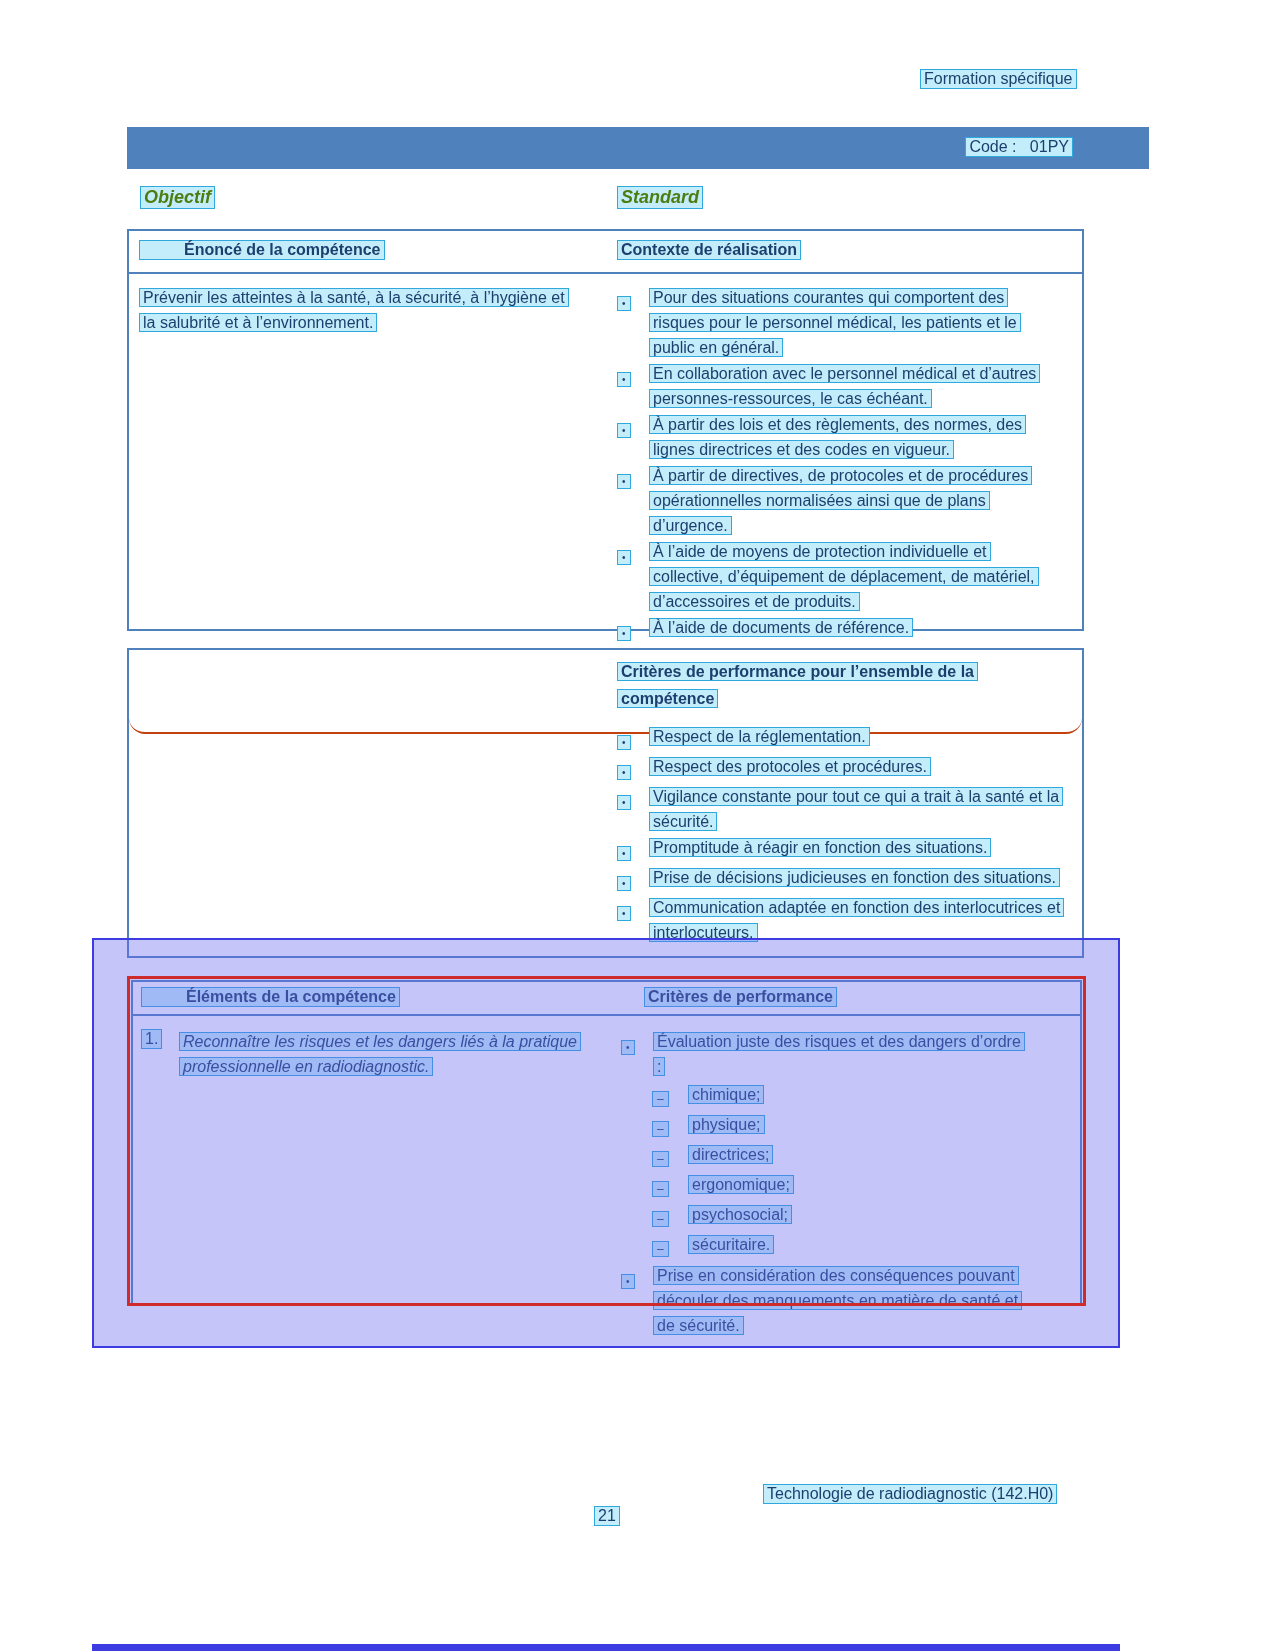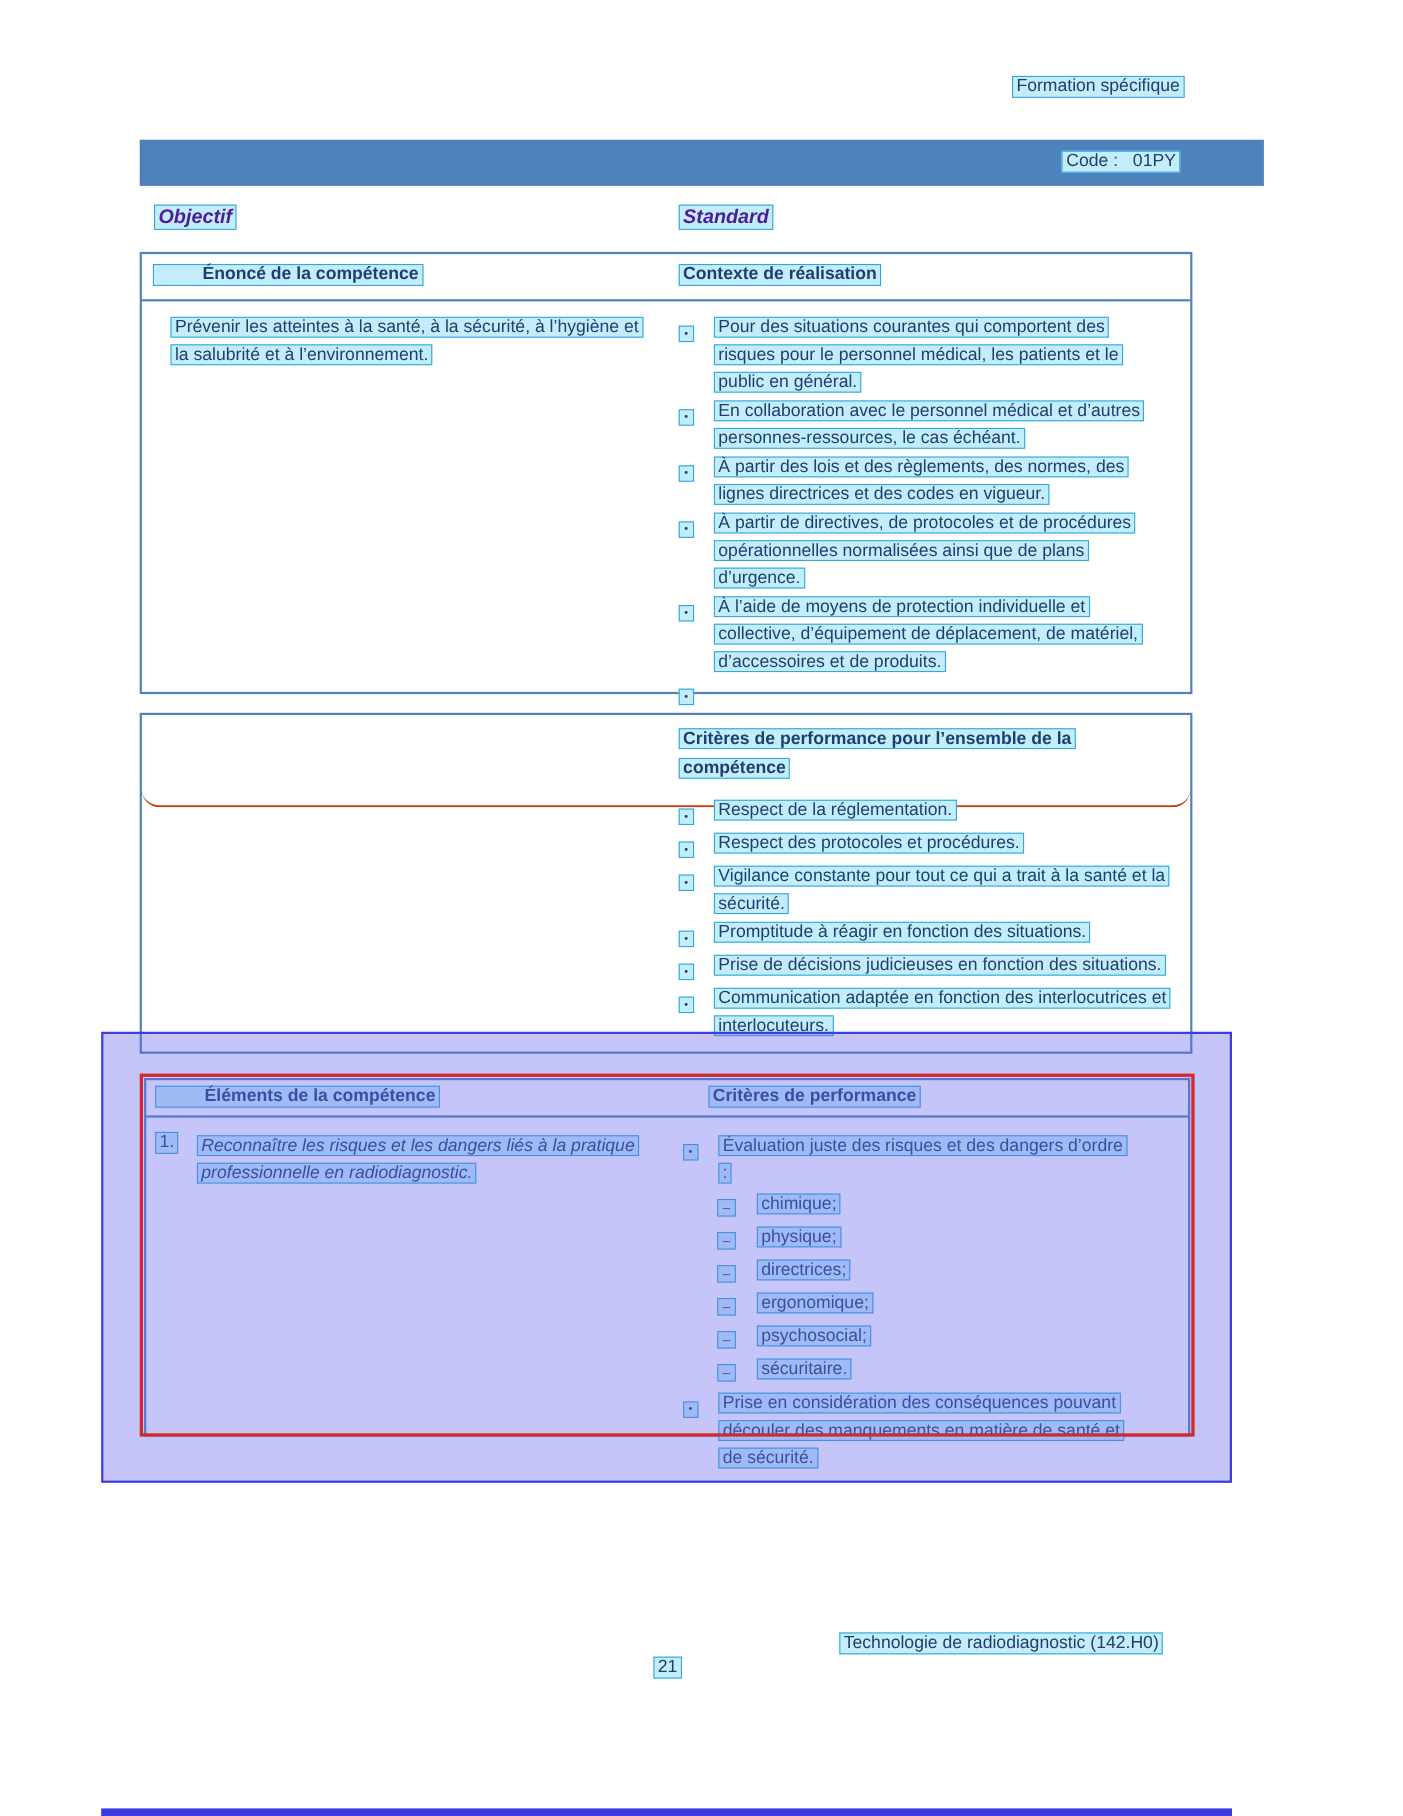--- a/index.html
+++ b/index.html
@@ -14,29 +14,29 @@
     box-decoration-break:clone; -webkit-box-decoration-break:clone;
   }
   .abs { position:absolute;text-align:right; }
   .b { font-weight:bold; }
 
   .tag { left:920px; top:69px; }
 
   .bar { position:absolute; left:127px; top:127px; width:1022px; height:42px; background:#4f81bd; }
   .code { position:absolute; right:76px; top:10px; white-space:pre; }
 
-  .sec-title { font-size:18px; font-weight:bold; font-style:italic; color:#4c1d95; top:186px; }
+  .sec-title { font-size:18px; font-weight:bold; font-style:italic; color:#4d7c0f; top:186px; }
 
   .table { position:absolute; border:2px solid #4f81bd; }
   .t1 { left:127px; top:229px; width:957px; height:402px; }
   .t1 .thead { position:relative; height:43px; border-bottom:2px solid #4f81bd; }
   .h-left  { position:absolute; left:10px; top:9px;padding-left:44px; }
   .h-right { position:absolute; left:488px; top:9px; }
   .tbody { position:relative; }
-  .cell-left  { position:absolute; left:26px;  top:11px; width:432px; line-height:25px; }
+  .cell-left  { position:absolute; left:10px;  top:11px; width:432px; line-height:25px; }
   .cell-right { position:absolute; left:488px; top:11px; width:425px; }
 
   .bullet-row { display:flex; align-items:flex-start; line-height:25px; margin-bottom:1px; }
   .mark-wrap { flex:0 0 32px; padding-top:4px; }
   .mark { font-size:10px; line-height:12px; padding:1px 4px; }
   .btext { flex:1; }
 
   .t2 { left:127px; top:648px; width:957px; height:310px; }
   .t2 .thead { position:relative; height:84px; border-bottom:2px solid #c2410c;border-radius:16px; }
   .h-right2 { position:absolute; left:488px; top:8px; width:452px; line-height:27px; font-weight:bold; }
@@ -108,20 +108,21 @@
         <div class="bullet-row">
           <span class="mark-wrap"><span class="hl mark">•</span></span>
           <div class="btext"><span class="hl">À partir de directives, de protocoles et de procédures opérationnelles normalisées ainsi que de plans d’urgence.</span></div>
         </div>
         <div class="bullet-row">
           <span class="mark-wrap"><span class="hl mark">•</span></span>
           <div class="btext"><span class="hl">À l’aide de moyens de protection individuelle et collective, d’équipement de déplacement, de matériel, d’accessoires et de produits.</span></div>
         </div>
         <div class="bullet-row">
           <span class="mark-wrap"><span class="hl mark">•</span></span>
+          <div class="btext"><span class="hl">À l’aide de documents de référence.</span></div>
         </div>
       </div>
     </div>
   </div>
 
   <div class="table t2">
     <div class="thead">
       <div class="h-right2">
         <span class="hl">Critères de performance pour l’ensemble de la compétence</span>
       </div>

